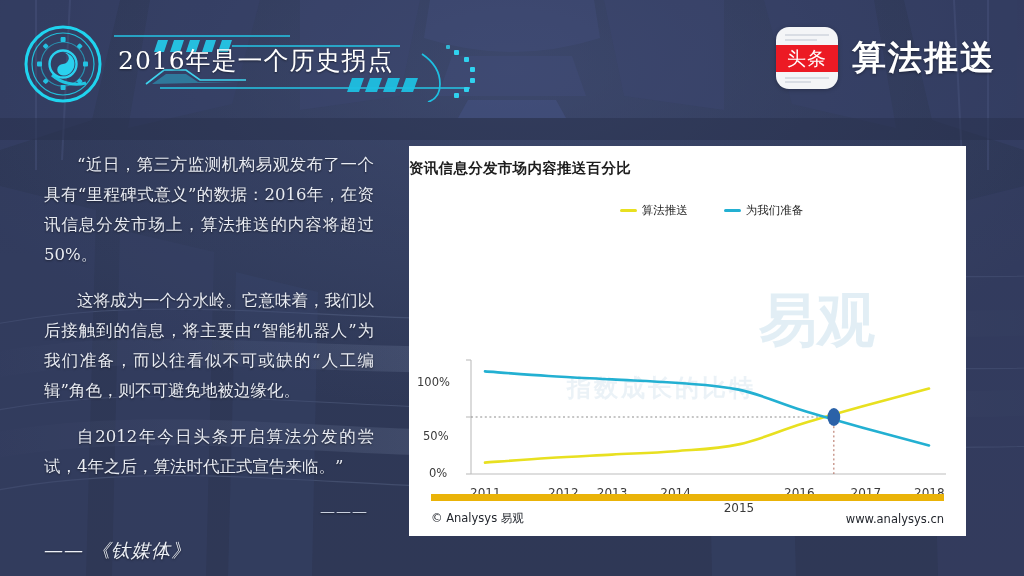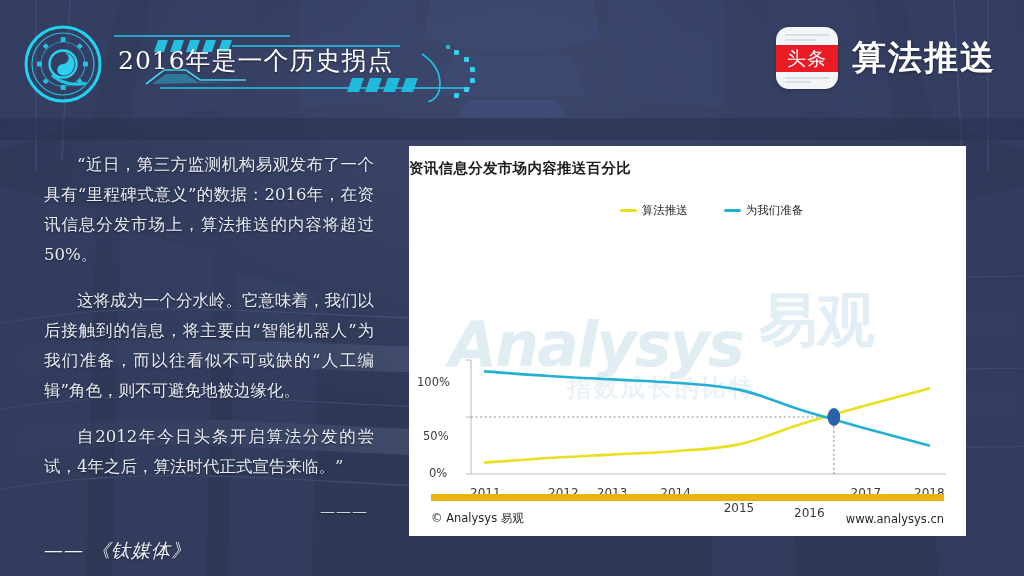--- a/index.html
+++ b/index.html
@@ -303,21 +303,20 @@
       <span class="sw" id="sw0" style="background: rgb(232, 224, 32);"></span>
       <em style="font-style:normal">算法推送</em>
     </div>
     <div class="leg">
       <span class="sw" id="sw1" style="background: rgb(35, 176, 210);"></span>
       <em style="font-style:normal">为我们准备</em>
     </div>
   </div>
 
   <div class="watermark">
-    <div class="wm1">Analysys</div>
     <div class="wm2">易观</div>
     <div class="wm3">指数成长的比特</div>
   </div>
 
   <div class="axis-lbl" id="yl2" style="left: 8px; top: 206px; margin-top: 23px;">100%</div>
   <div class="axis-lbl" id="yl1" style="left: 14px; top: 263px; margin-top: 20px;">50%</div>
   <div class="axis-lbl" id="yl0" style="left: 20px; top: 320px;">0%</div>
 
   <div class="plot">
     <svg id="plotsvg" width="557" height="390" viewBox="0 0 557 390">
@@ -333,21 +332,21 @@
         <ellipse cx="424.85714285714283" cy="271" rx="6.4" ry="9" fill="#2b62a8"></ellipse>
       </svg>
   </div>
 
   <div id="xticks">
       <div class="xtick" style="left: 61px; top: 340px;">2011</div>
       <div class="xtick" style="left: 139px; top: 340px;">2012</div>
       <div class="xtick" style="left: 187.857px; top: 340px;">2013</div>
       <div class="xtick" style="left: 251.286px; top: 340px;">2014</div>
       <div class="xtick" style="left: 314.714px; top: 340px; margin-top: 15px;">2015</div>
-      <div class="xtick" style="left: 385px; top: 340px; margin-top: 20px;">2016</div>
+      <div class="xtick" style="left: 375px; top: 340px;">2016</div>
       <div class="xtick" style="left: 441.571px; top: 340px;">2017</div>
       <div class="xtick" style="left: 505px; top: 340px;">2018</div>
     </div>
 
   <div class="card-footer">
     <span>© Analysys 易观</span>
     <span>www.analysys.cn</span>
   </div>
 </div>
 

